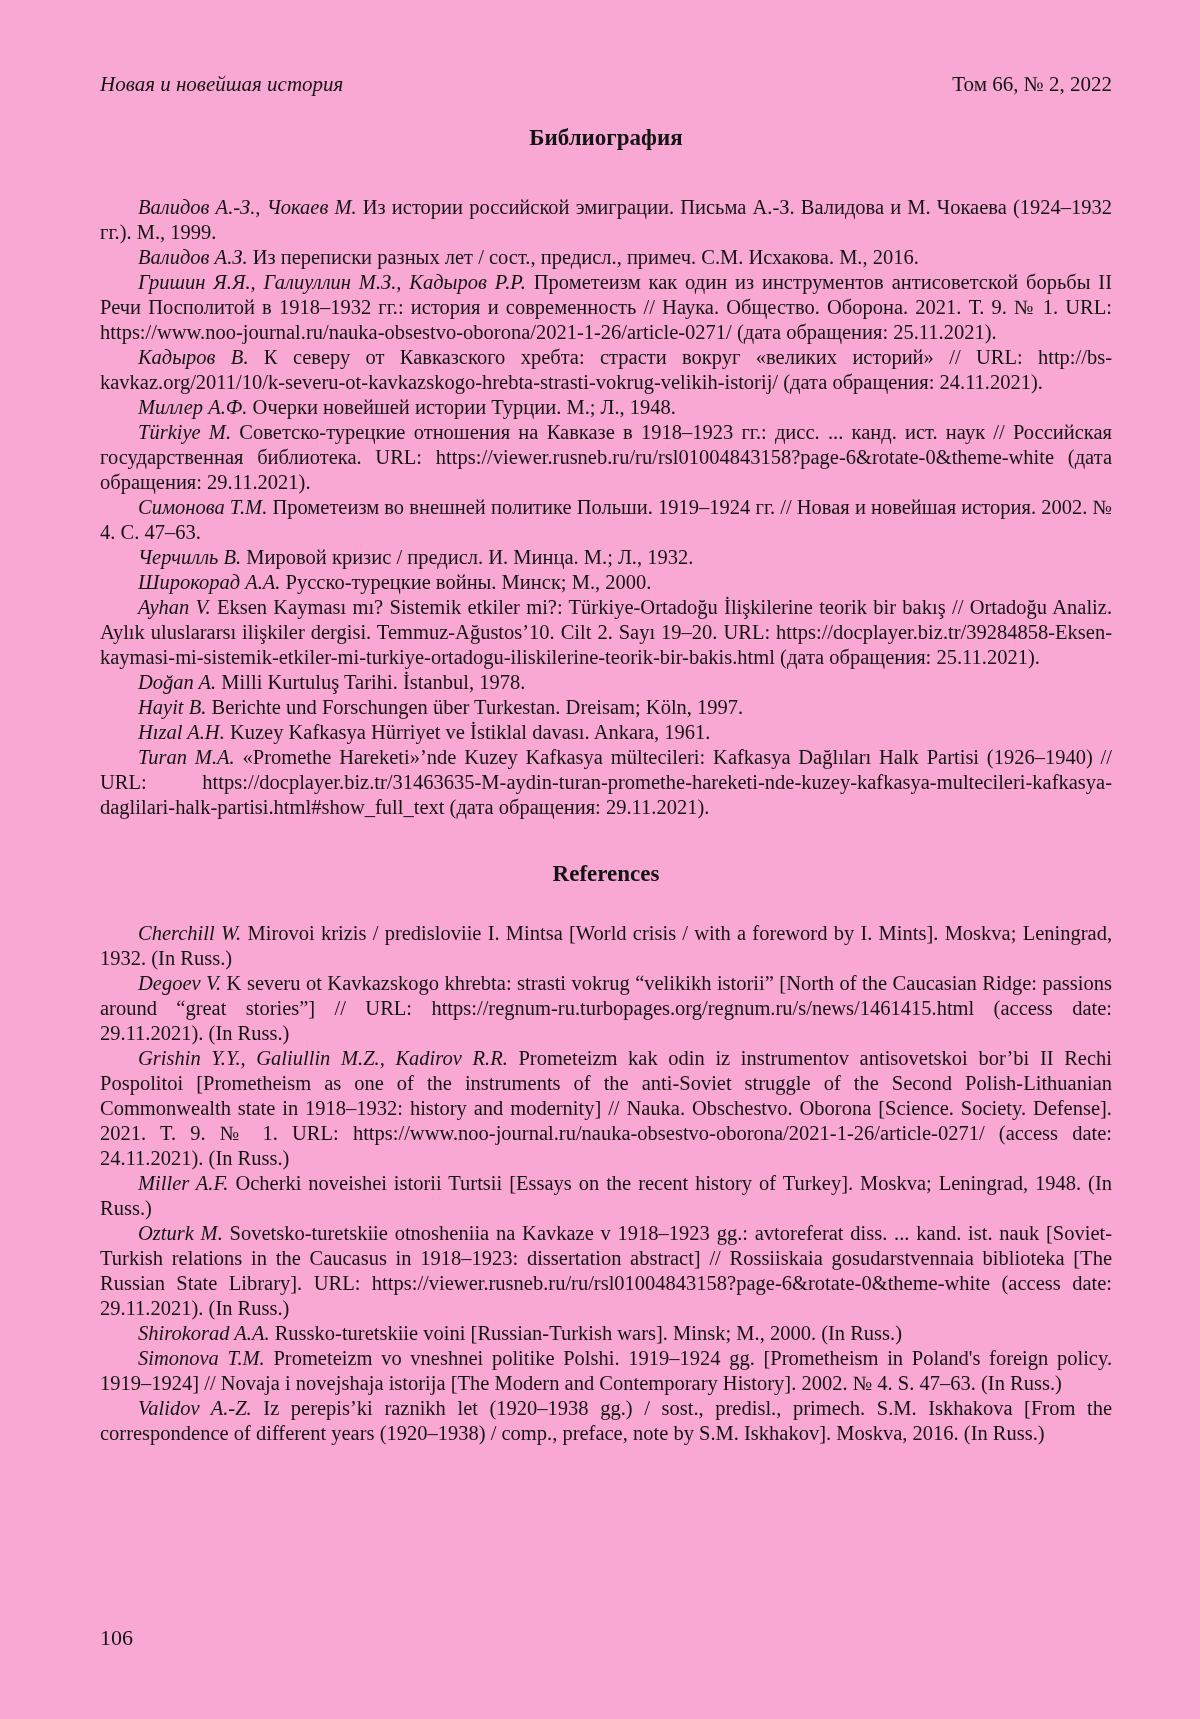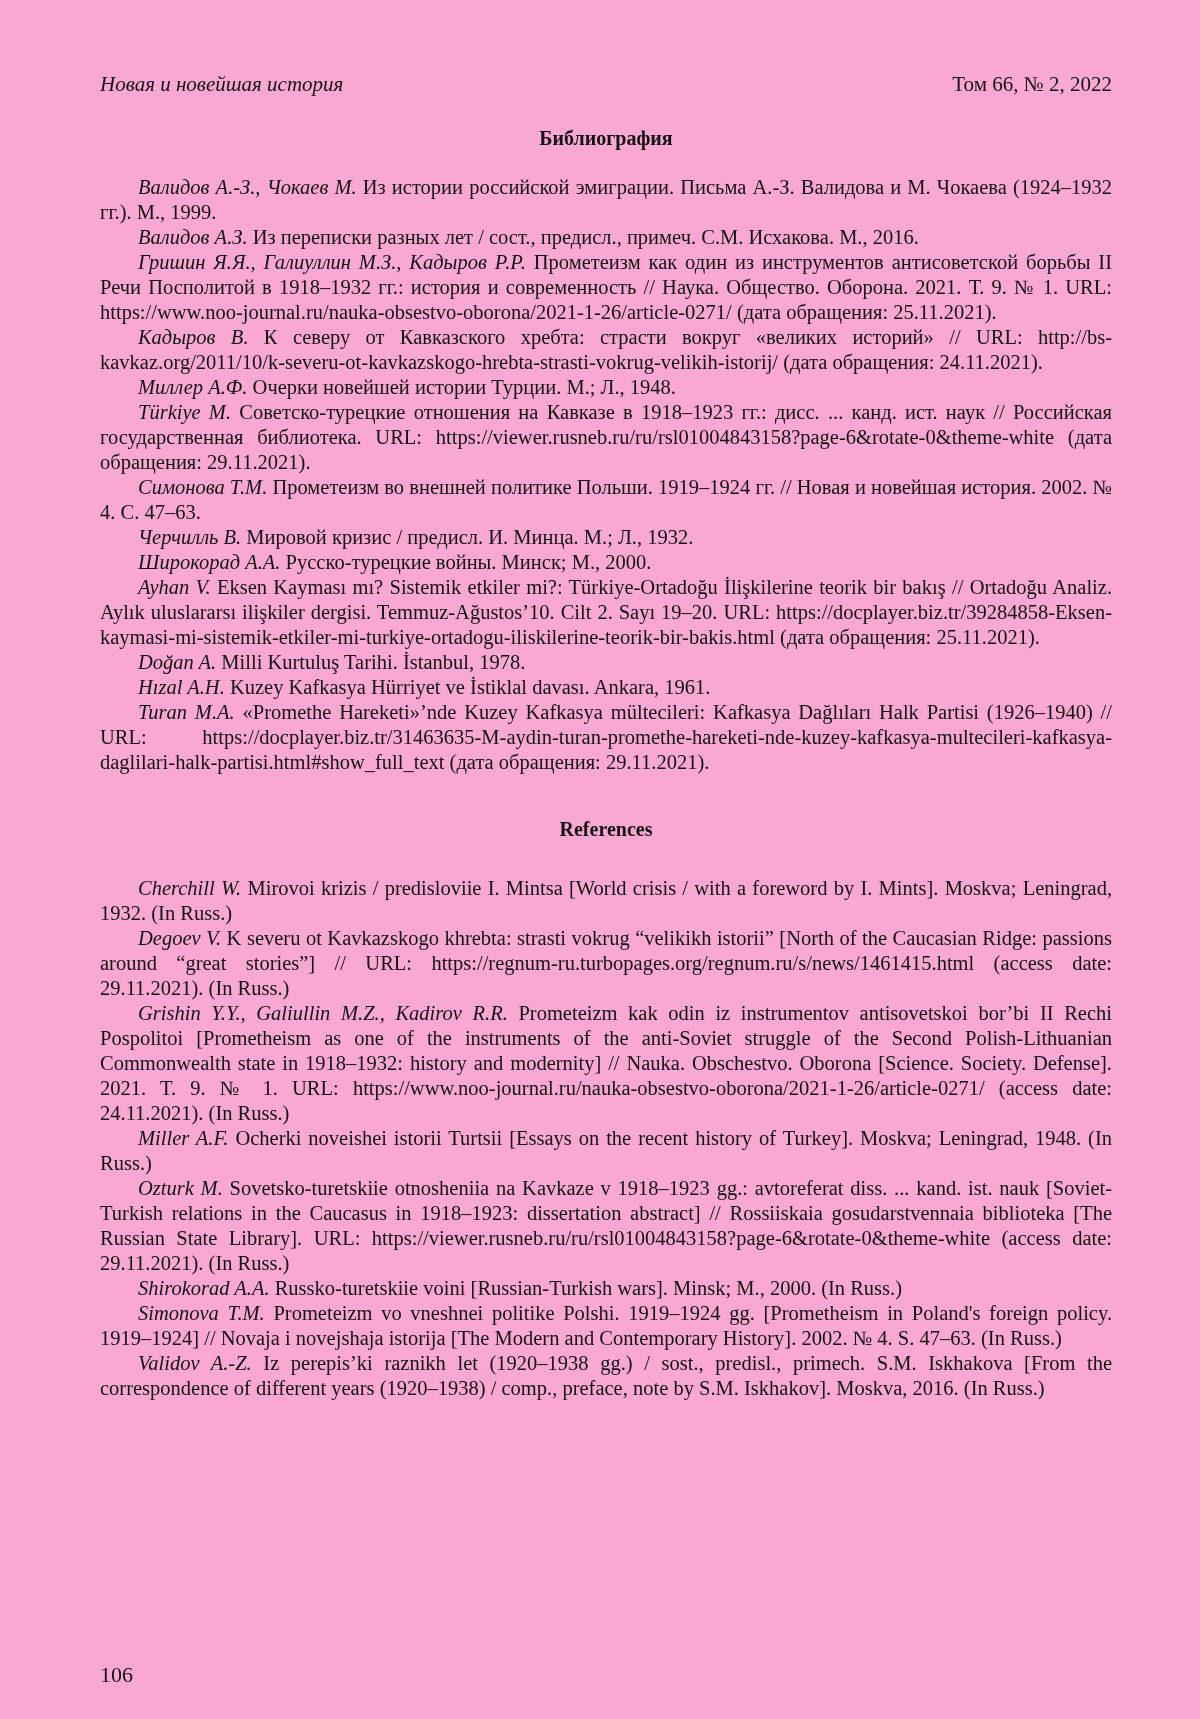--- a/index.html
+++ b/index.html
@@ -30,40 +30,40 @@
     align-items: baseline;
     font-size: 21px;
   }
   .running-head .journal {
     font-style: italic;
   }
   .section-title {
     margin: 0;
     text-align: center;
     font-weight: bold;
-    font-size: 20px;
+    font-size: 23px;
     line-height: 28px;
   }
   #bib-title { margin-top: 27px; }
   #ref-title { margin-top: 40px; }
-  .entries { margin-top: 23px; }
+  .entries { margin-top: 43px; }
   #ref-entries { margin-top: 33px; }
   .entry {
     margin: 0;
     text-indent: 38px;
     text-align: justify;
     overflow-wrap: break-word;
   }
   .entry .author {
     font-style: italic;
   }
   .page-number {
     position: absolute;
     left: 100px;
-    top: 1662px;
+    top: 1625px;
     font-size: 22px;
   }
 </style>
 </head>
 <body>
 
 <div class="page">
   <div class="content">
 
     <div class="running-head">
@@ -78,20 +78,21 @@
         <p class="entry"><span class="author">Валидов А.З.</span> <span class="entry-body">Из переписки разных лет / сост., предисл., примеч. С.М. Исхакова. М., 2016.</span></p>
         <p class="entry"><span class="author">Гришин Я.Я., Галиуллин М.З., Кадыров Р.Р.</span> <span class="entry-body">Прометеизм как один из инструментов антисоветской борьбы II Речи Посполитой в 1918–1932 гг.: история и современность // Наука. Общество. Оборона. 2021. Т. 9. № 1. URL: https://www.noo-journal.ru/nauka-obsestvo-oborona/2021-1-26/article-0271/ (дата обращения: 25.11.2021).</span></p>
         <p class="entry"><span class="author">Кадыров В.</span> <span class="entry-body">К северу от Кавказского хребта: страсти вокруг «великих историй» // URL: http://bs-kavkaz.org/2011/10/k-severu-ot-kavkazskogo-hrebta-strasti-vokrug-velikih-istorij/ (дата обращения: 24.11.2021).</span></p>
         <p class="entry"><span class="author">Миллер А.Ф.</span> <span class="entry-body">Очерки новейшей истории Турции. М.; Л., 1948.</span></p>
         <p class="entry"><span class="author">Türkiye М.</span> <span class="entry-body">Советско-турецкие отношения на Кавказе в 1918–1923 гг.: дисс. ... канд. ист. наук // Российская государственная библиотека. URL: https://viewer.rusneb.ru/ru/rsl01004843158?page-6&amp;rotate-0&amp;theme-white (дата обращения: 29.11.2021).</span></p>
         <p class="entry"><span class="author">Симонова Т.М.</span> <span class="entry-body">Прометеизм во внешней политике Польши. 1919–1924 гг. // Новая и новейшая история. 2002. № 4. С. 47–63.</span></p>
         <p class="entry"><span class="author">Черчилль В.</span> <span class="entry-body">Мировой кризис / предисл. И. Минца. М.; Л., 1932.</span></p>
         <p class="entry"><span class="author">Широкорад А.А.</span> <span class="entry-body">Русско-турецкие войны. Минск; М., 2000.</span></p>
         <p class="entry"><span class="author">Ayhan V.</span> <span class="entry-body">Eksen Kayması mı? Sistemik etkiler mi?: Türkiye-Ortadoğu İlişkilerine teorik bir bakış // Ortadoğu Analiz. Aylık uluslararsı ilişkiler dergisi. Temmuz-Ağustos’10. Cilt 2. Sayı 19–20. URL: https://docplayer.biz.tr/39284858-Eksen-kaymasi-mi-sistemik-etkiler-mi-turkiye-ortadogu-iliskilerine-teorik-bir-bakis.html (дата обращения: 25.11.2021).</span></p>
         <p class="entry"><span class="author">Doğan A.</span> <span class="entry-body">Milli Kurtuluş Tarihi. İstanbul, 1978.</span></p>
+        <p class="entry"><span class="author">Hayit B.</span> <span class="entry-body">Berichte und Forschungen über Turkestan. Dreisam; Köln, 1997.</span></p>
         <p class="entry"><span class="author">Hızal A.H.</span> <span class="entry-body">Kuzey Kafkasya Hürriyet ve İstiklal davası. Ankara, 1961.</span></p>
         <p class="entry"><span class="author">Turan M.A.</span> <span class="entry-body">«Promethe Hareketi»’nde Kuzey Kafkasya mültecileri: Kafkasya Dağlıları Halk Partisi (1926–1940) // URL: https://docplayer.biz.tr/31463635-M-aydin-turan-promethe-hareketi-nde-kuzey-kafkasya-multecileri-kafkasya-daglilari-halk-partisi.html#show_full_text (дата обращения: 29.11.2021).</span></p>
       </div>
 
     <h1 class="section-title" id="ref-title">References</h1>
 
     <div class="entries" id="ref-entries">
         <p class="entry"><span class="author">Cherchill W.</span> <span class="entry-body">Mirovoi krizis / predisloviie I. Mintsa [World crisis / with a foreword by I. Mints]. Moskva; Leningrad, 1932. (In Russ.)</span></p>
         <p class="entry"><span class="author">Degoev V.</span> <span class="entry-body">K severu ot Kavkazskogo khrebta: strasti vokrug “velikikh istorii” [North of the Caucasian Ridge: passions around “great stories”] // URL: https://regnum-ru.turbopages.org/regnum.ru/s/news/1461415.html (access date: 29.11.2021). (In Russ.)</span></p>
         <p class="entry"><span class="author">Grishin Y.Y., Galiullin M.Z., Kadirov R.R.</span> <span class="entry-body">Prometeizm kak odin iz instrumentov antisovetskoi bor’bi II Rechi Pospolitoi [Prometheism as one of the instruments of the anti-Soviet struggle of the Second Polish-Lithuanian Commonwealth state in 1918–1932: history and modernity] // Nauka. Obschestvo. Oborona [Science. Society. Defense]. 2021. T. 9. № 1. URL: https://www.noo-journal.ru/nauka-obsestvo-oborona/2021-1-26/article-0271/ (access date: 24.11.2021). (In Russ.)</span></p>

